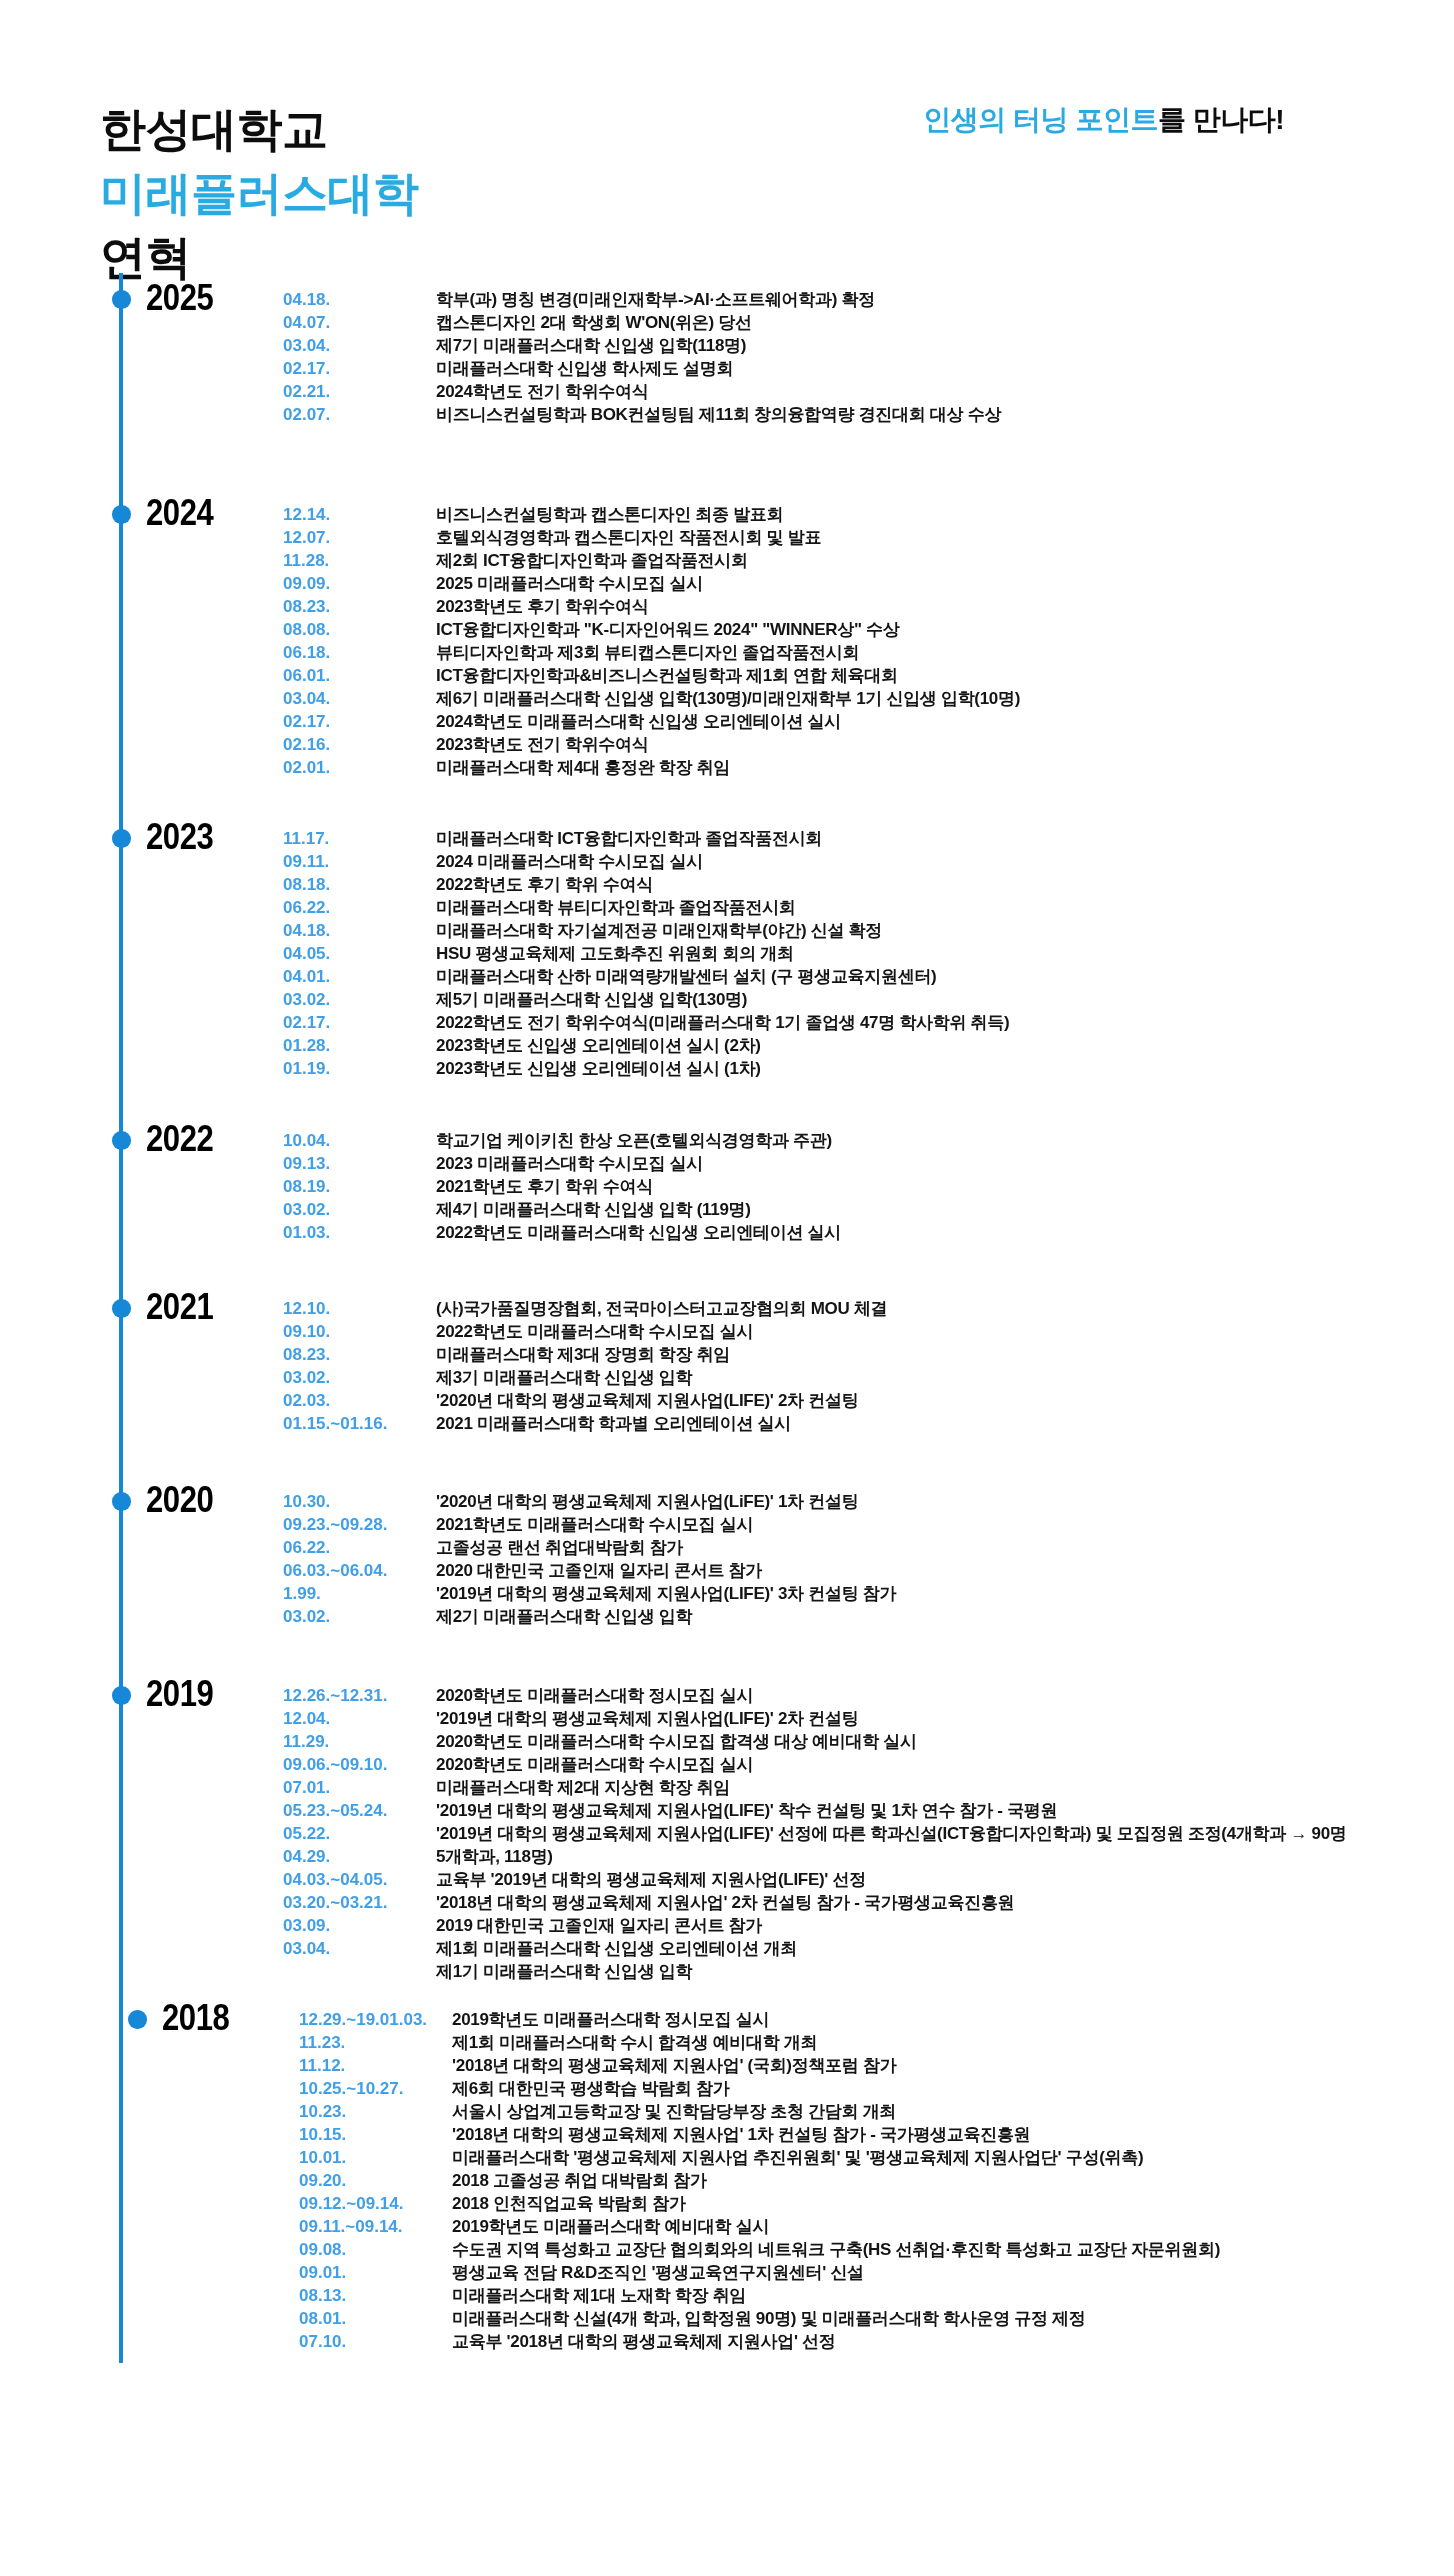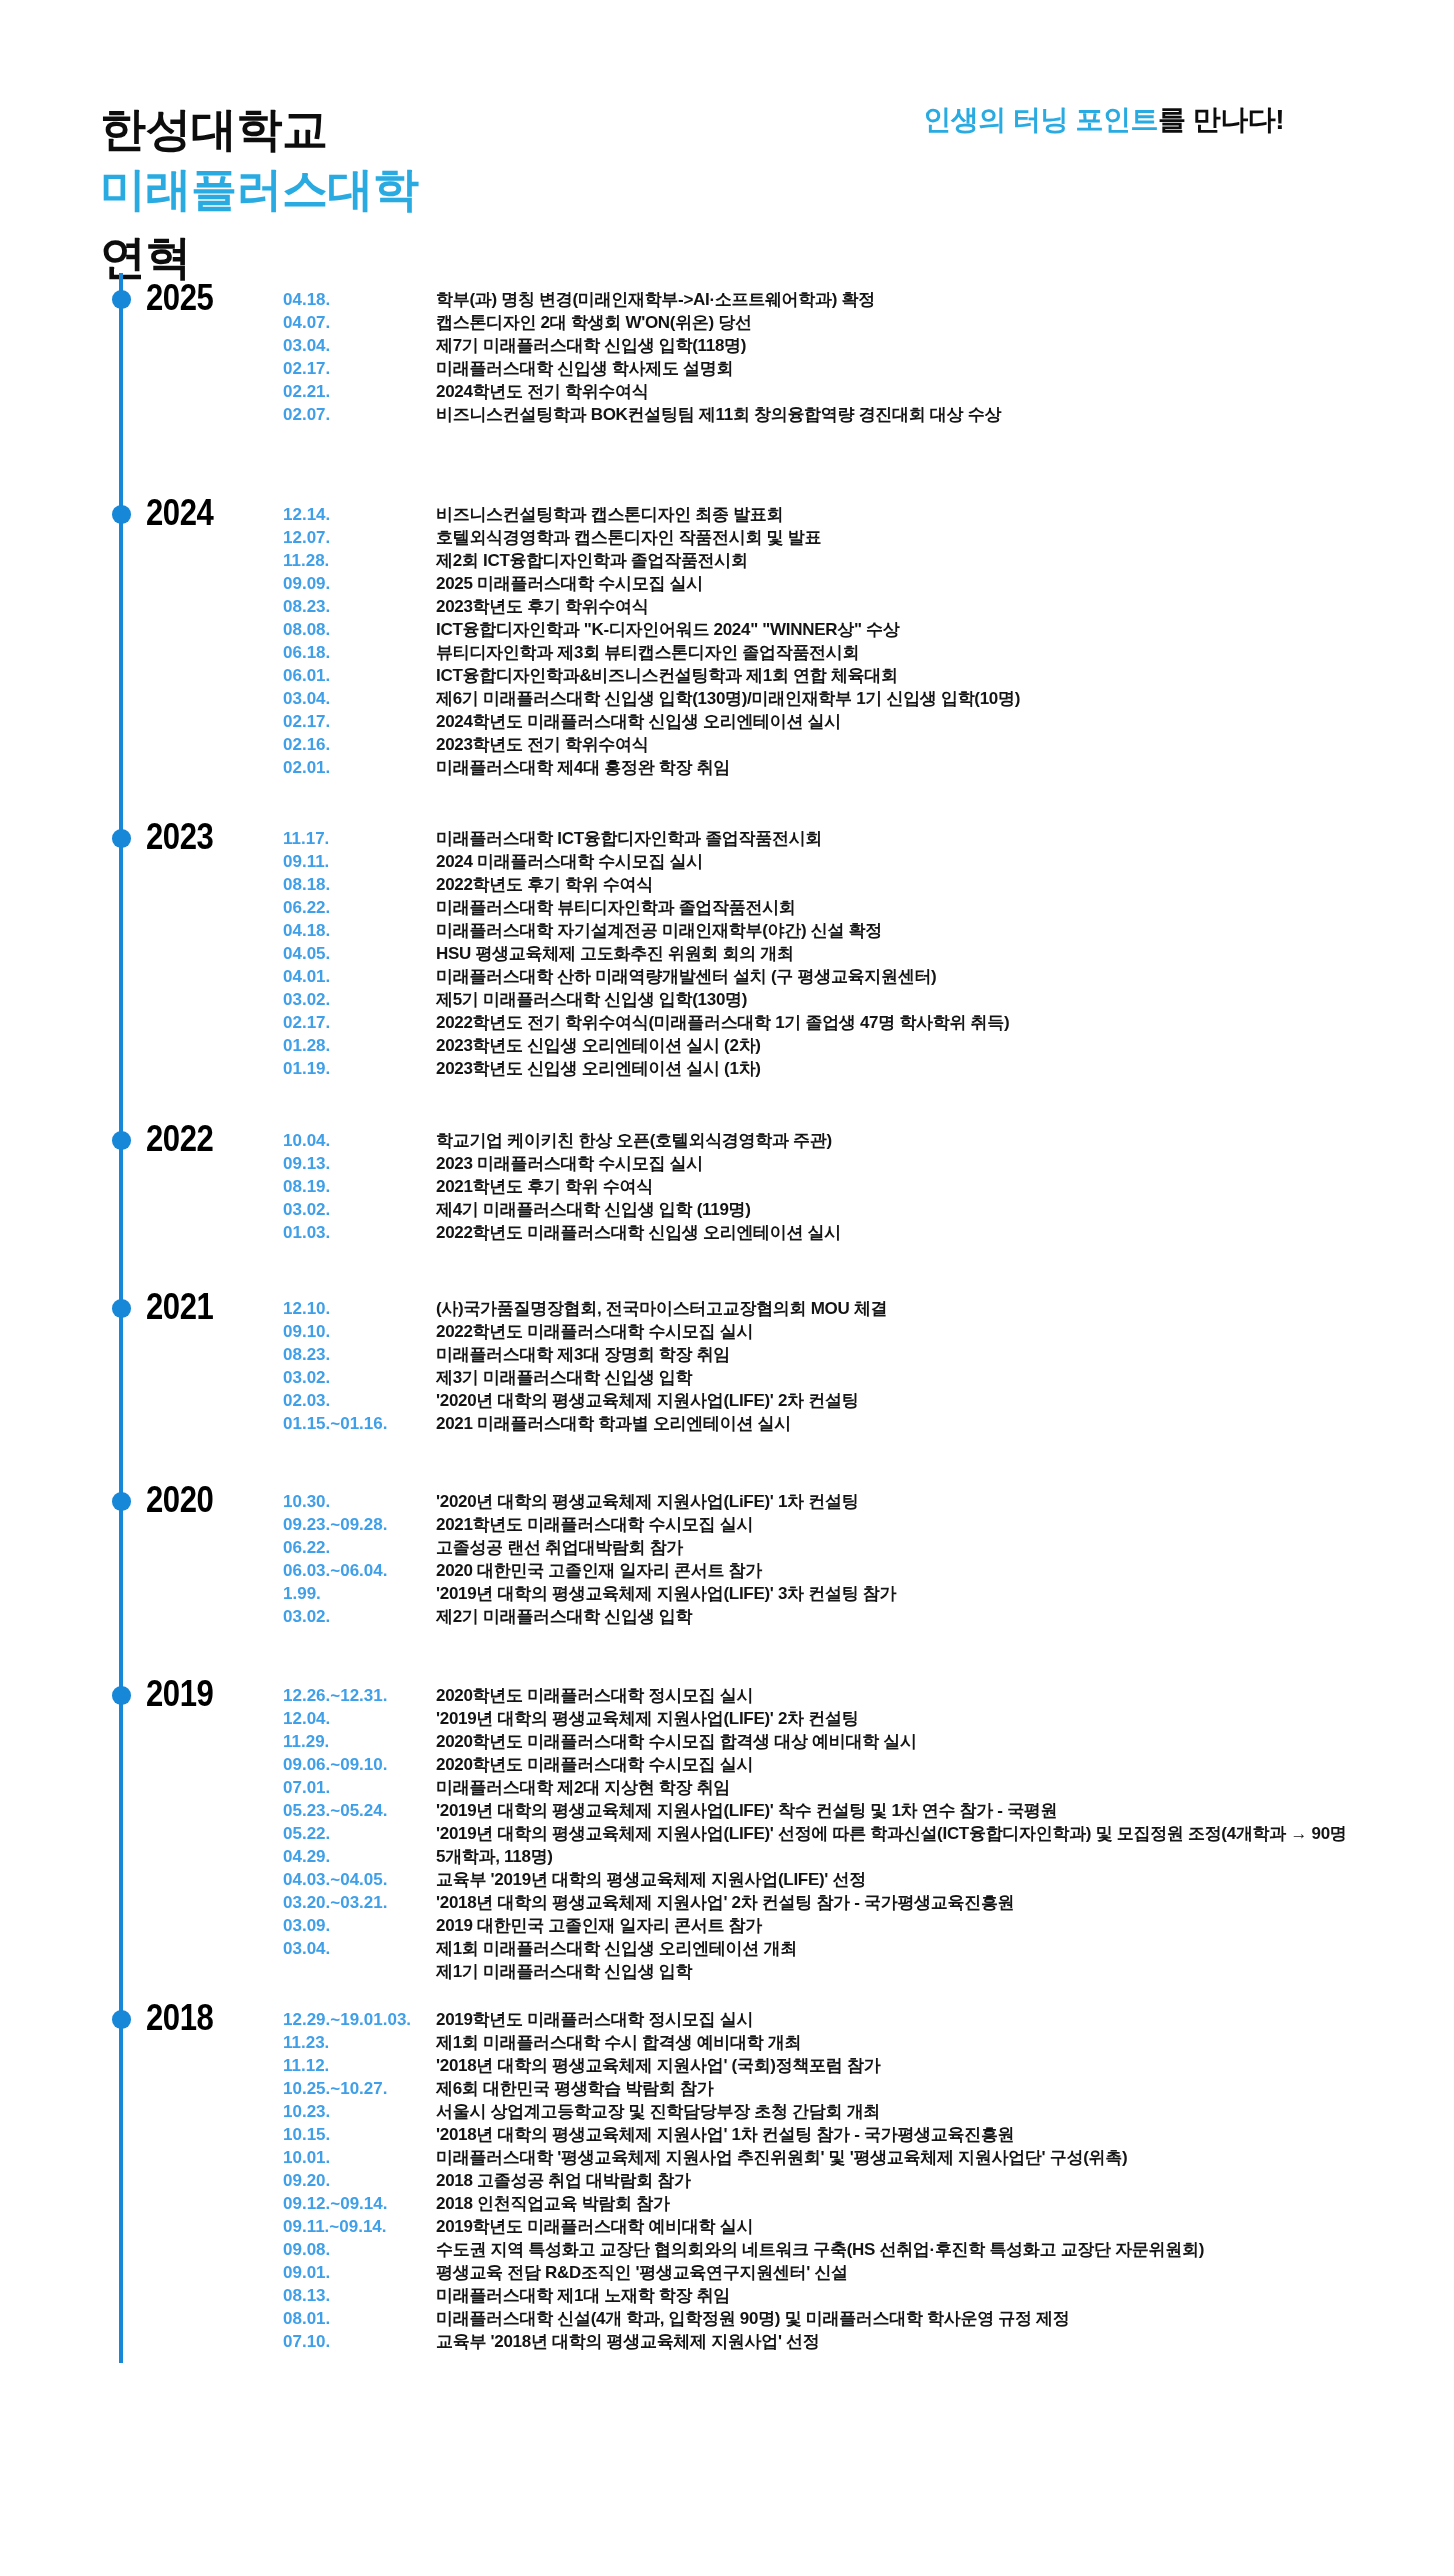--- a/index.html
+++ b/index.html
@@ -4,21 +4,21 @@
 <style>
   html,body{margin:0;padding:0;}
   body{
     width:1454px;height:2576px;position:relative;background:#ffffff;
     font-family:"Liberation Sans","DejaVu Sans",sans-serif;
     overflow:hidden;color:#111;
   }
   
   .left-head{position:absolute;left:100px;top:97px;}
   .left-head div{font-size:46px;font-weight:800;line-height:64px;letter-spacing:-0.5px;color:#0d0d0d;}
-  .left-head .blue{color:#29ABE2;font-family:Liberation Mono, monospace;}
+  .left-head .blue{color:#29ABE2;}
   .right-head{position:absolute;right:170px;top:92px;text-align:right;}
   .right-head .line{font-size:28px;font-weight:800;line-height:56px;letter-spacing:-0.5px;color:#0d0d0d;}
   .right-head .blue{color:#29ABE2;}
   
   .timeline-line{position:absolute;left:119px;top:273px;width:4.4px;height:2090px;background:#1787D7;}
   .year-section{position:absolute;left:0;right:0;}
   .dot{position:absolute;left:112px;top:2.2px;width:18.5px;height:18.5px;border-radius:50%;background:#1787D7;}
   .year{position:absolute;left:146px;top:-7.6px;margin:0;font-size:37px;line-height:36px;font-weight:800;color:#000;
         transform:scaleX(0.84);transform-origin:left center;letter-spacing:-0.5px;white-space:nowrap;}
   .rows{margin-left:283px;}
@@ -312,21 +312,21 @@
         <div class="row">
     <span class="date">03.04.</span>
     <span class="text">제1회 미래플러스대학 신입생 오리엔테이션 개최</span>
   </div>
         <div class="row">
     <span class="date"></span>
     <span class="text">제1기 미래플러스대학 신입생 입학</span>
   </div>
       </div>
   </section>
-    <section class="year-section" style="top: 2008px;">
+    <section class="year-section" style="top: 2008px; margin-left: 16px;">
     <span class="dot"></span>
     <h2 class="year">2018</h2>
     <div class="rows">
         <div class="row">
     <span class="date">12.29.~19.01.03.</span>
     <span class="text">2019학년도 미래플러스대학 정시모집 실시</span>
   </div>
         <div class="row">
     <span class="date">11.23.</span>
     <span class="text">제1회 미래플러스대학 수시 합격생 예비대학 개최</span>

